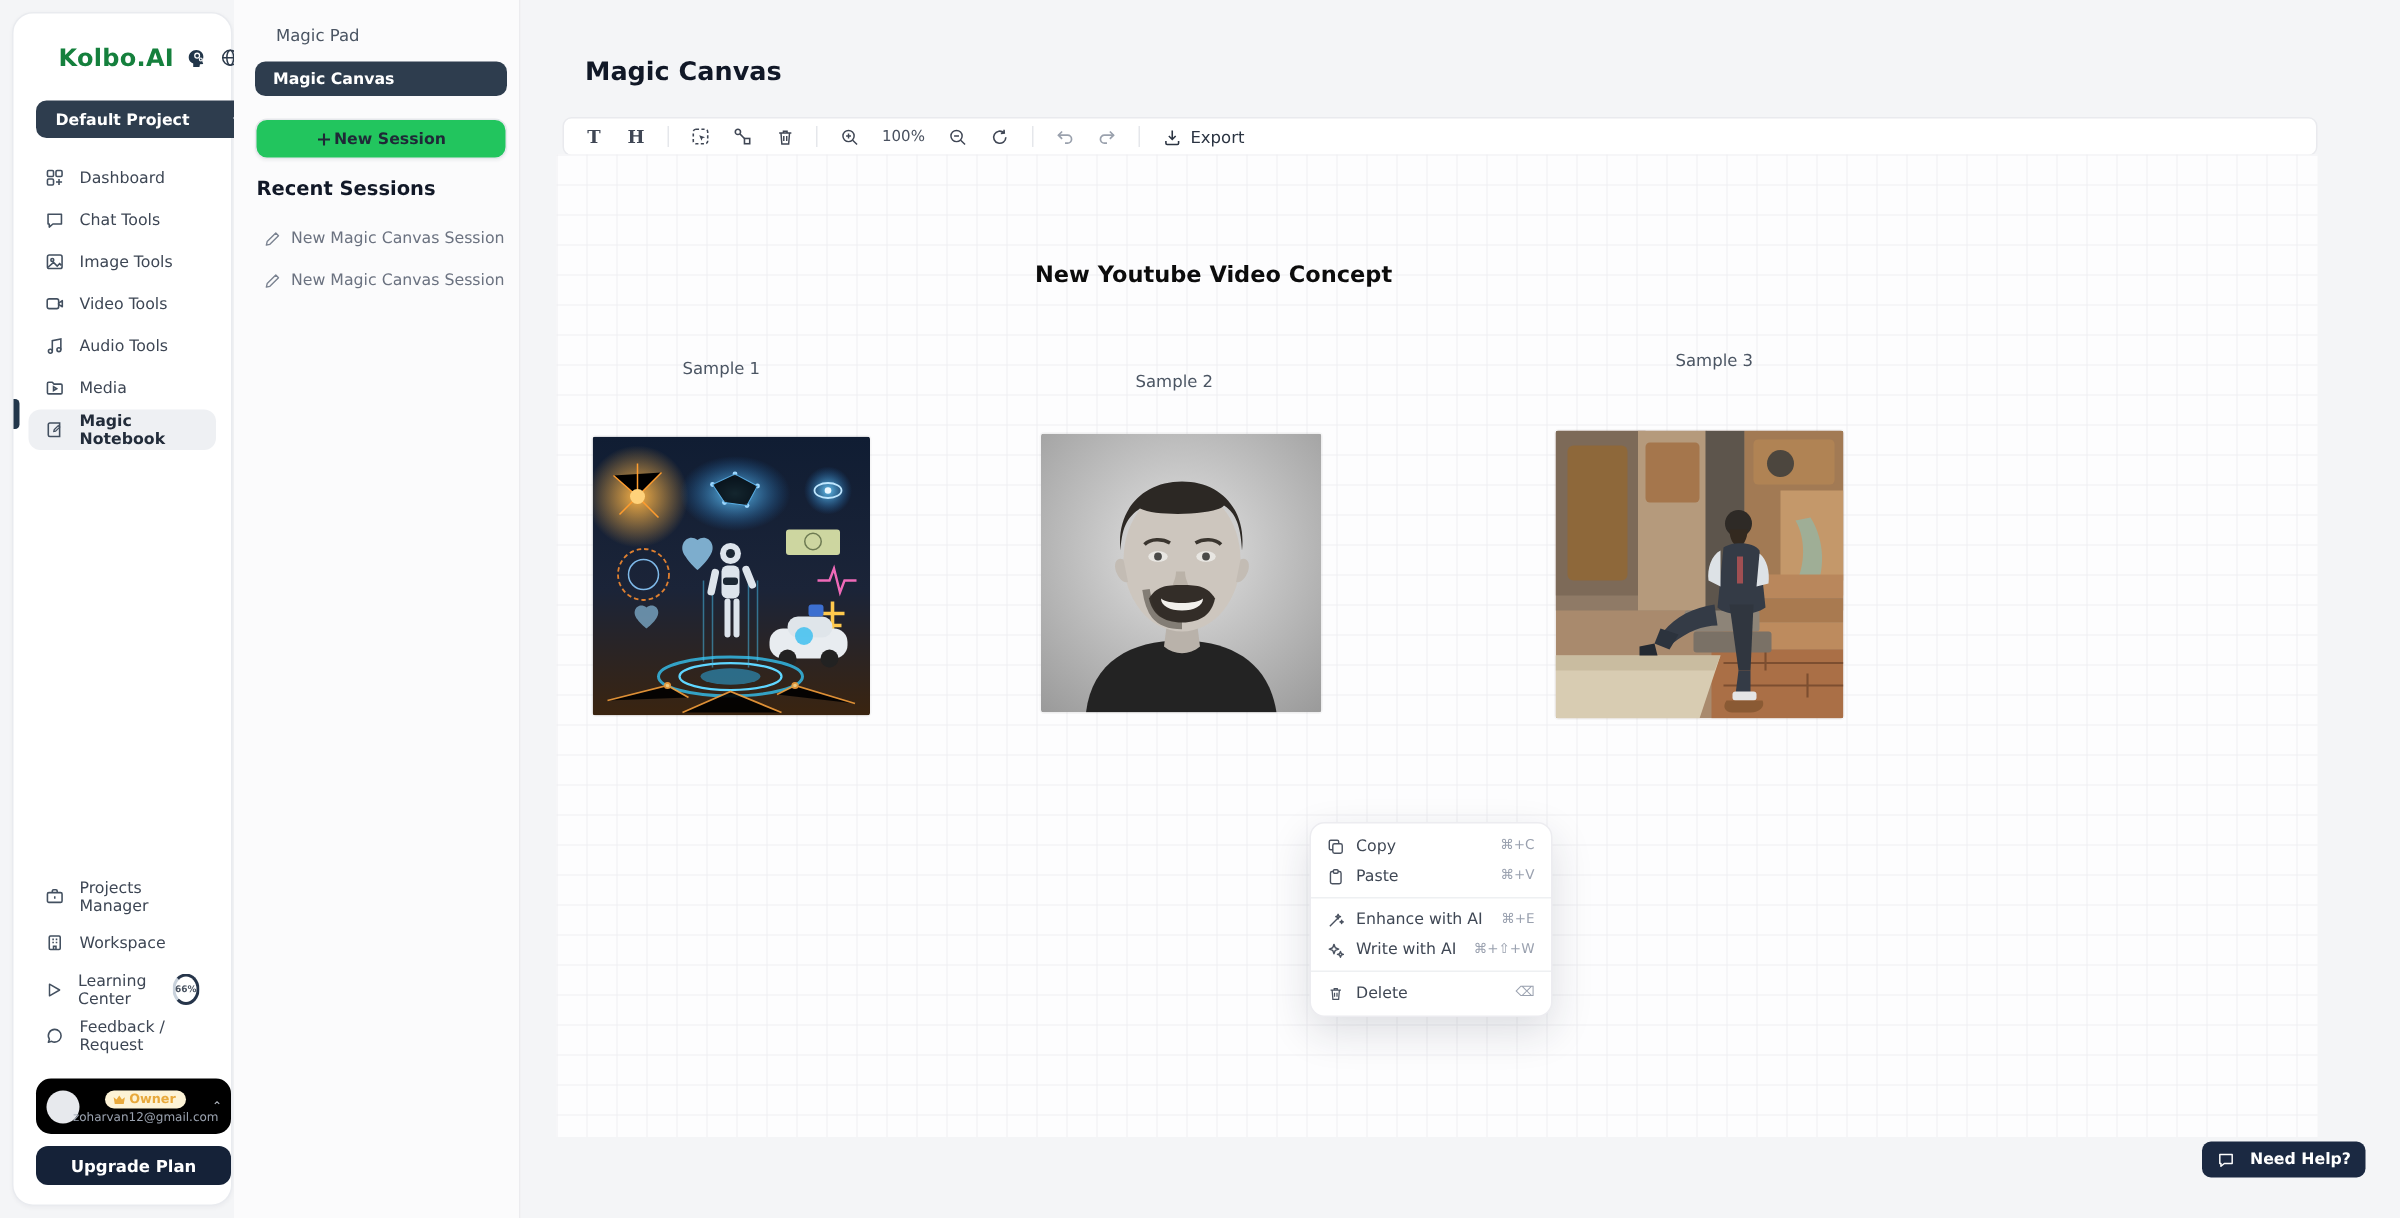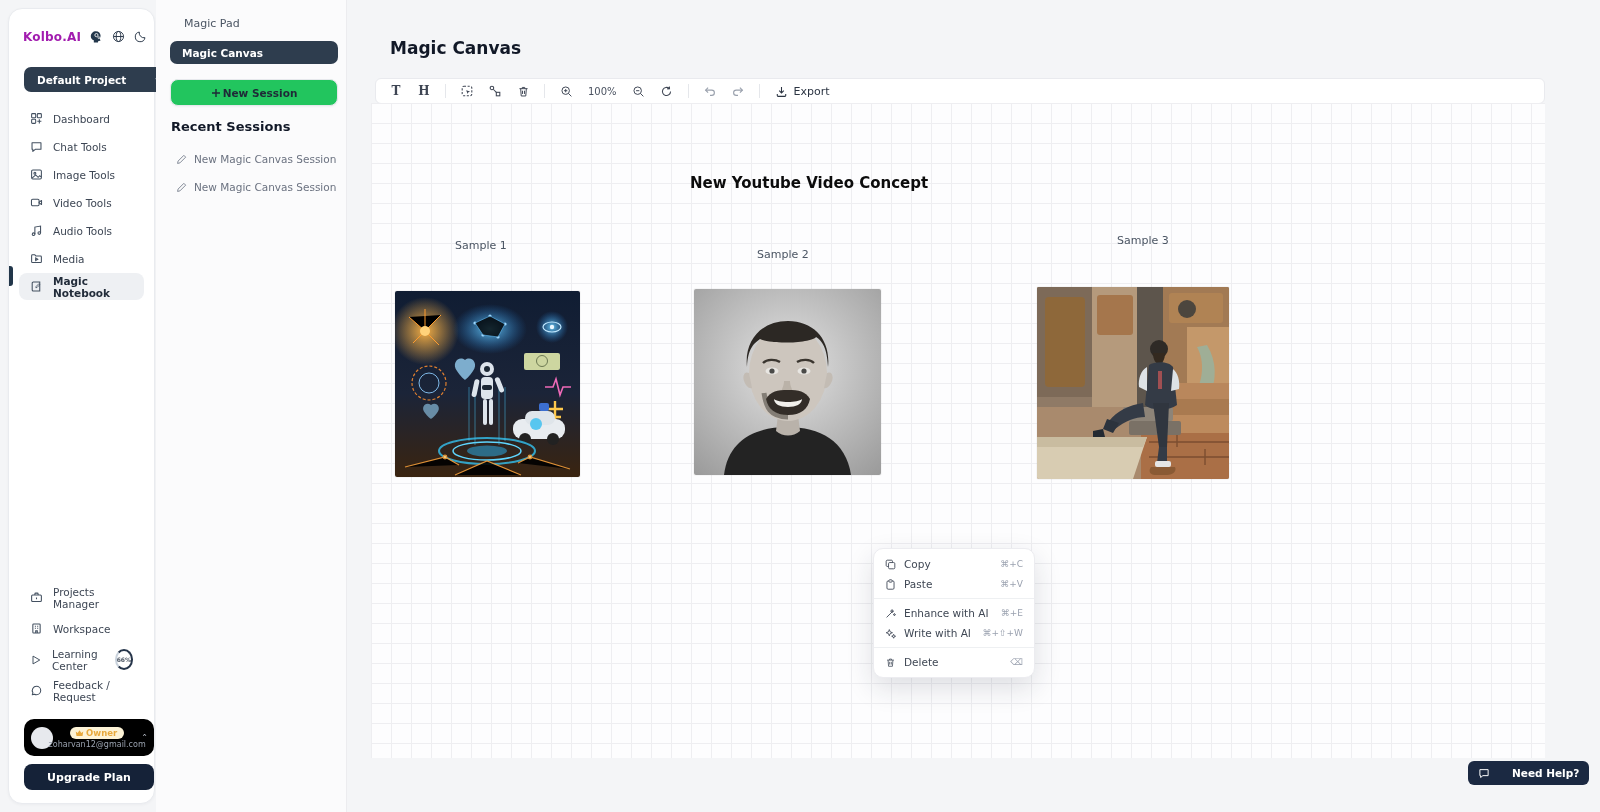--- a/index.html
+++ b/index.html
@@ -4,21 +4,21 @@
 <style>
   * { margin:0; padding:0; box-sizing:border-box; }
   html,body { width:1600px; height:812px; font-family:"DejaVu Sans","Liberation Sans",sans-serif; background:#f4f5f7; overflow:hidden; }
   .stage { position:relative; width:1600px; height:812px; }
   .abs { position:absolute; }
   svg { display:block; }
 
   
   .sidebar { left:8px; top:8px; width:147px; height:796px; background:#ffffff; border:1px solid #e9ebef; border-radius:14px; box-shadow:0 1px 3px rgba(20,30,50,.04); }
   .logo-row { position:absolute; left:14px; top:20px; right:10px; display:flex; align-items:center; gap:7px; }
-  .logo-text { font-size:12px; font-weight:bold; color:#a21caf; letter-spacing:.2px; }
+  .logo-text { font-size:16px; font-weight:bold; color:#15803d; letter-spacing:.2px;margin-left:16px; }
   .logo-mini-icons { display:flex; gap:9px; margin-left:2px; color:#2c3a4b; }
   .proj-btn { position:absolute; left:15px; top:58px; width:148px; height:25px; background:#2e3d4e; border:none; border-radius:7px; color:#fff; font-size:10.5px; font-weight:bold; display:flex; align-items:center; justify-content:space-between; padding:0 9px 0 13px; cursor:pointer; font-family:inherit; }
   .nav { position:absolute; left:10px; right:10px; top:96px; display:flex; flex-direction:column; gap:1px; }
   .nav-item { height:27px; display:flex; align-items:center; gap:10px; padding:0 11px; border-radius:8px; font-size:10.5px; color:#3d4654; cursor:pointer; }
   .nav-item .nico { color:#435060; flex:0 0 auto; }
   .nav-item.active { background:#eef0f3; font-weight:bold; color:#222c3a; }
   .active-bar { left:0px; top:257px; width:4px; height:20px; background:#22364a; border-radius:0 3px 3px 0; }
   .nav2 { position:absolute; left:10px; right:10px; top:574px; display:flex; flex-direction:column; gap:2px; }
   .nav2 .nav-item { height:29px; }
   .ring-badge { margin-left:2px; width:21px; height:21px; border-radius:50%; border:2.5px solid #26354a; border-left-color:#c9d2dc; display:flex; align-items:center; justify-content:center; font-size:6px; color:#4a5462; font-weight:bold; }
@@ -57,21 +57,21 @@
   .sample-img { border-radius:2px; overflow:hidden; cursor:move; box-shadow:0 0 0 1px rgba(0,0,0,.03); }
 
   
   .ctx { left:873px; top:548px; width:162px; background:#fff; border:1px solid #ececf0; border-radius:10px; box-shadow:0 10px 28px rgba(25,35,55,.14); padding:5px 0; }
   .ctx-item { height:20px; display:flex; align-items:center; gap:8px; padding:0 11px; cursor:pointer; }
   .ctx-item .cico { color:#4a5260; flex:0 0 auto; }
   .ctx-label { font-size:10.5px; color:#3f4754; flex:1; white-space:nowrap; }
   .ctx-short { font-size:9px; color:#9aa1af; }
   .ctx-div { height:1px; background:#eef0f2; margin:4px 0; }
 
-  .help-btn { left:1468px; top:761px; height:23px; background:#1b2942; border:none; border-radius:6px; color:#fff; font-size:10.5px; font-weight:bold; display:flex; align-items:center; gap:22px; padding:12px 10px; cursor:pointer; font-family:inherit; }
+  .help-btn { left:1468px; top:761px; height:23px; background:#1b2942; border:none; border-radius:6px; color:#fff; font-size:10.5px; font-weight:bold; display:flex; align-items:center; gap:10px; padding:12px 10px; cursor:pointer; font-family:inherit; }
 </style>
 </head>
 <body>
 
 <div class="stage">
 
   <aside class="abs sidebar">
     <div class="logo-row">
       <span class="logo-text">Kolbo.AI</span>
       <span>

